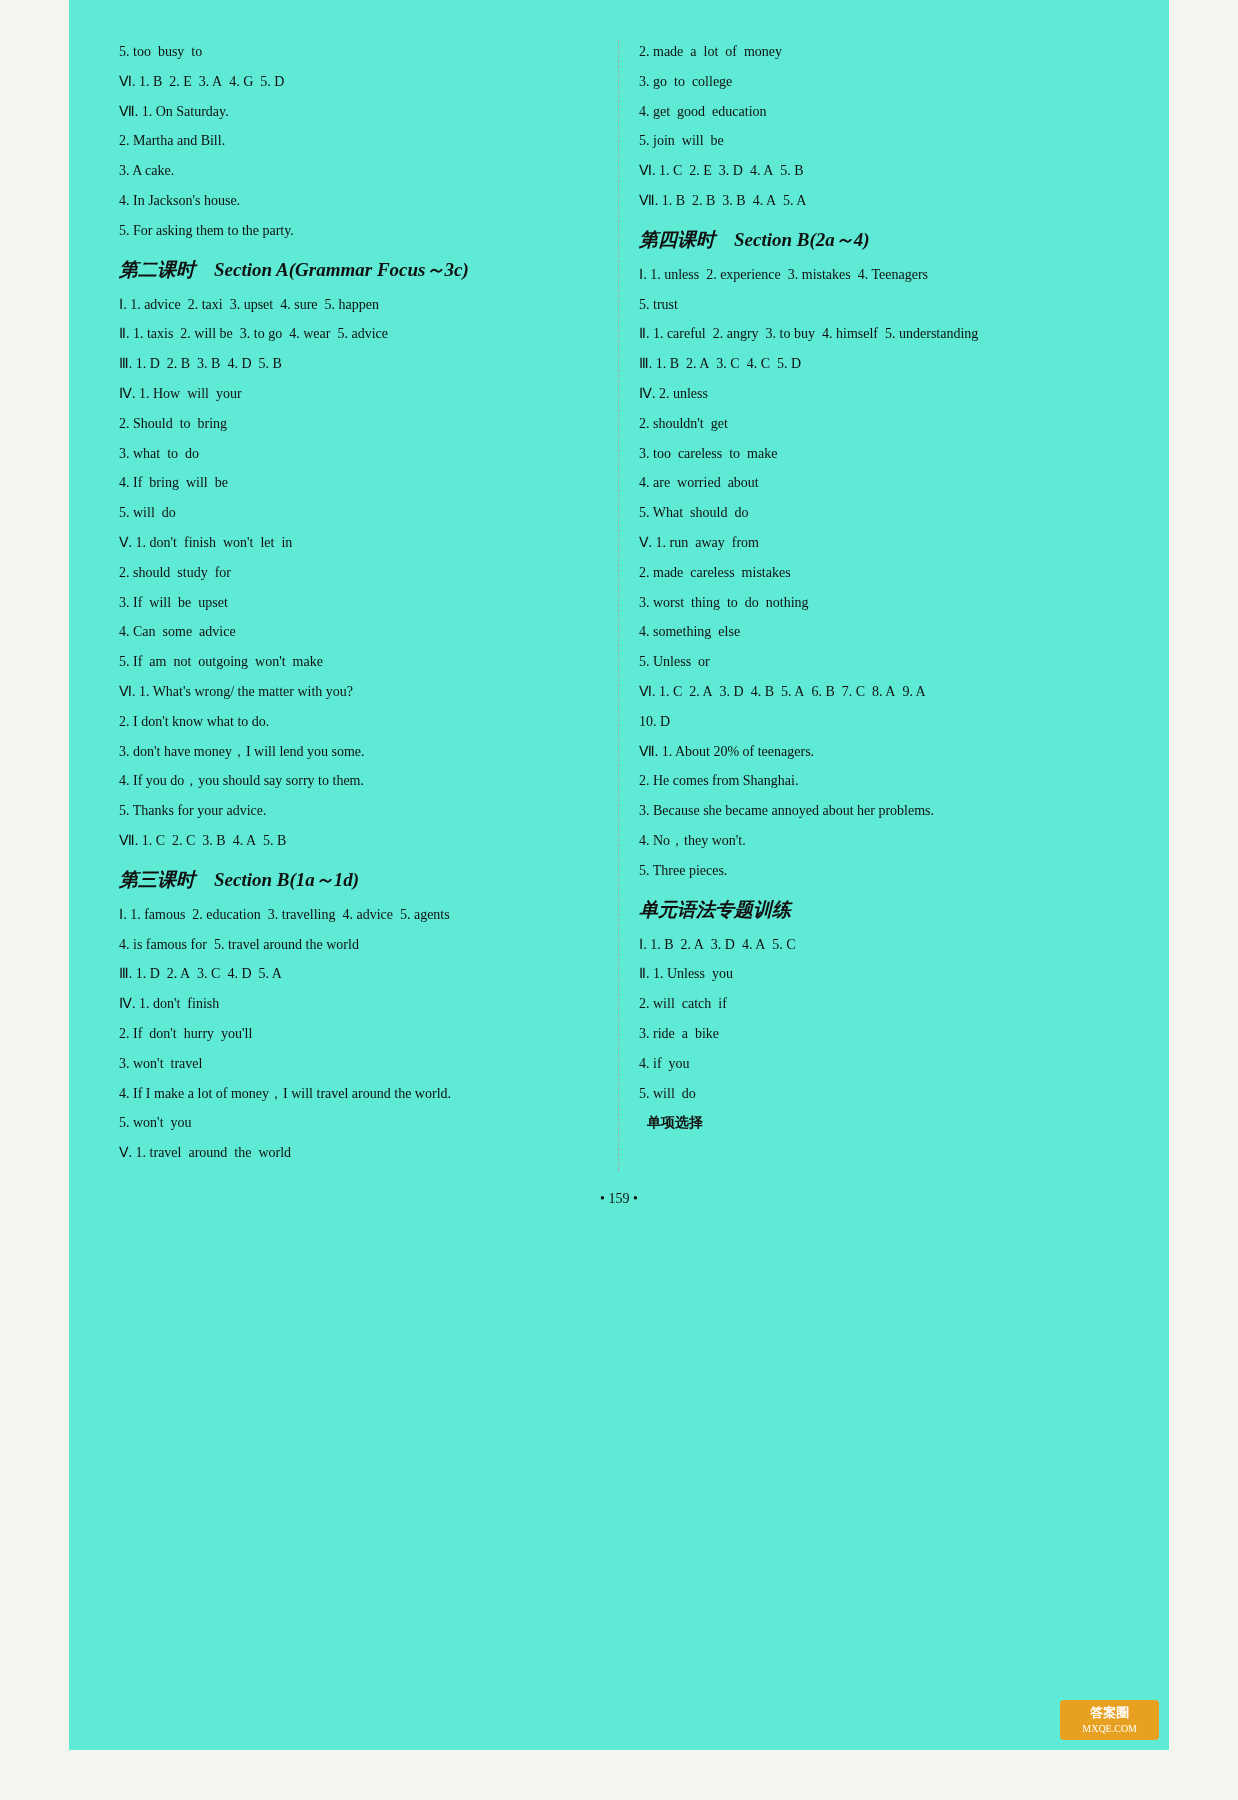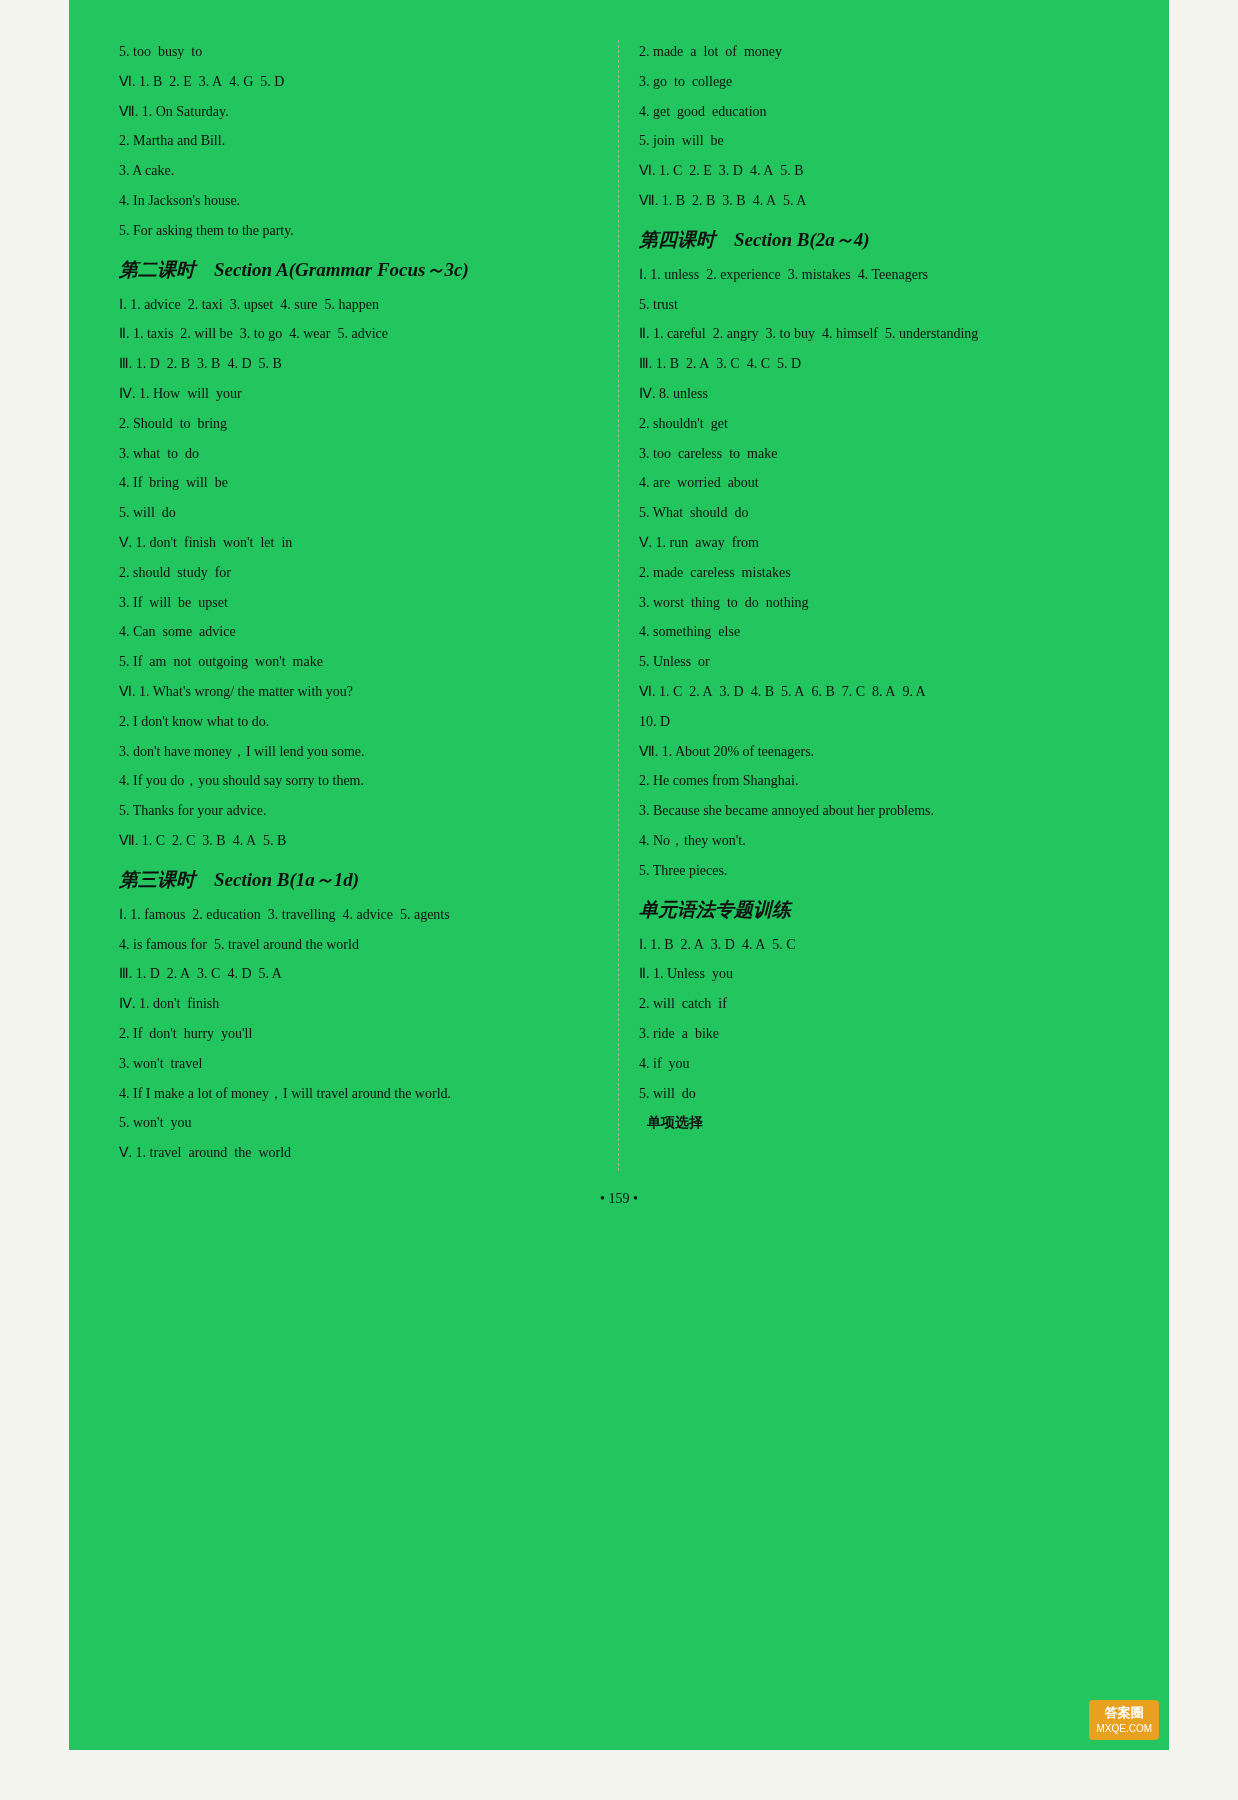--- a/index.html
+++ b/index.html
@@ -6,21 +6,21 @@
     body {
       background: #f5f5f0;
       font-family: "SimSun", "宋体", serif;
       font-size: 14px;
       color: #111;
       width: 1238px;
       min-height: 1800px;
       position: relative;
     }
     .page {
-      background: #22c55e;
+      background: #5eead4;
       width: 1100px;
       margin: 0 auto;
       padding: 40px 50px 60px 50px;
       min-height: 1750px;
       position: relative;
     }
     .two-col {
       display: flex;
       gap: 0;
     }
@@ -51,23 +51,23 @@
       margin-top: 20px;
       font-size: 14px;
     }
     .watermark {
       position: absolute;
       bottom: 10px;
       right: 10px;
       background: #e8a020;
       color: #fff;
       font-size: 11px;
-      padding: 4px 7px;
+      padding: 4px 22px;
       border-radius: 4px;
-      font-family: Liberation Sans, sans-serif;
+      font-family: Liberation Serif, serif;
       text-align: center;
       line-height: 1.4;
     }
     .watermark .top { font-size: 13px; font-weight: bold; }
     .watermark .bottom { font-size: 10px; }
   </style>
 </head>
 <body>
 
 <div class="page">
@@ -126,21 +126,21 @@
       <div class="line">5. join&nbsp; will&nbsp; be</div>
       <div class="line">Ⅵ. 1. C&nbsp; 2. E&nbsp; 3. D&nbsp; 4. A&nbsp; 5. B</div>
       <div class="line">Ⅶ. 1. B&nbsp; 2. B&nbsp; 3. B&nbsp; 4. A&nbsp; 5. A</div>
 
       <div class="section-title">第四课时 Section B(2a～4)</div>
 
       <div class="line">Ⅰ. 1. unless&nbsp; 2. experience&nbsp; 3. mistakes&nbsp; 4. Teenagers</div>
       <div class="line">5. trust</div>
       <div class="line">Ⅱ. 1. careful&nbsp; 2. angry&nbsp; 3. to buy&nbsp; 4. himself&nbsp; 5. understanding</div>
       <div class="line">Ⅲ. 1. B&nbsp; 2. A&nbsp; 3. C&nbsp; 4. C&nbsp; 5. D</div>
-      <div class="line">Ⅳ. 8. unless</div>
+      <div class="line">Ⅳ. 2. unless</div>
       <div class="line">2. shouldn't&nbsp; get</div>
       <div class="line">3. too&nbsp; careless&nbsp; to&nbsp; make</div>
       <div class="line">4. are&nbsp; worried&nbsp; about</div>
       <div class="line">5. What&nbsp; should&nbsp; do</div>
       <div class="line">Ⅴ. 1. run&nbsp; away&nbsp; from</div>
       <div class="line">2. made&nbsp; careless&nbsp; mistakes</div>
       <div class="line">3. worst&nbsp; thing&nbsp; to&nbsp; do&nbsp; nothing</div>
       <div class="line">4. something&nbsp; else</div>
       <div class="line">5. Unless&nbsp; or</div>
       <div class="line">Ⅵ. 1. C&nbsp; 2. A&nbsp; 3. D&nbsp; 4. B&nbsp; 5. A&nbsp; 6. B&nbsp; 7. C&nbsp; 8. A&nbsp; 9. A</div>

